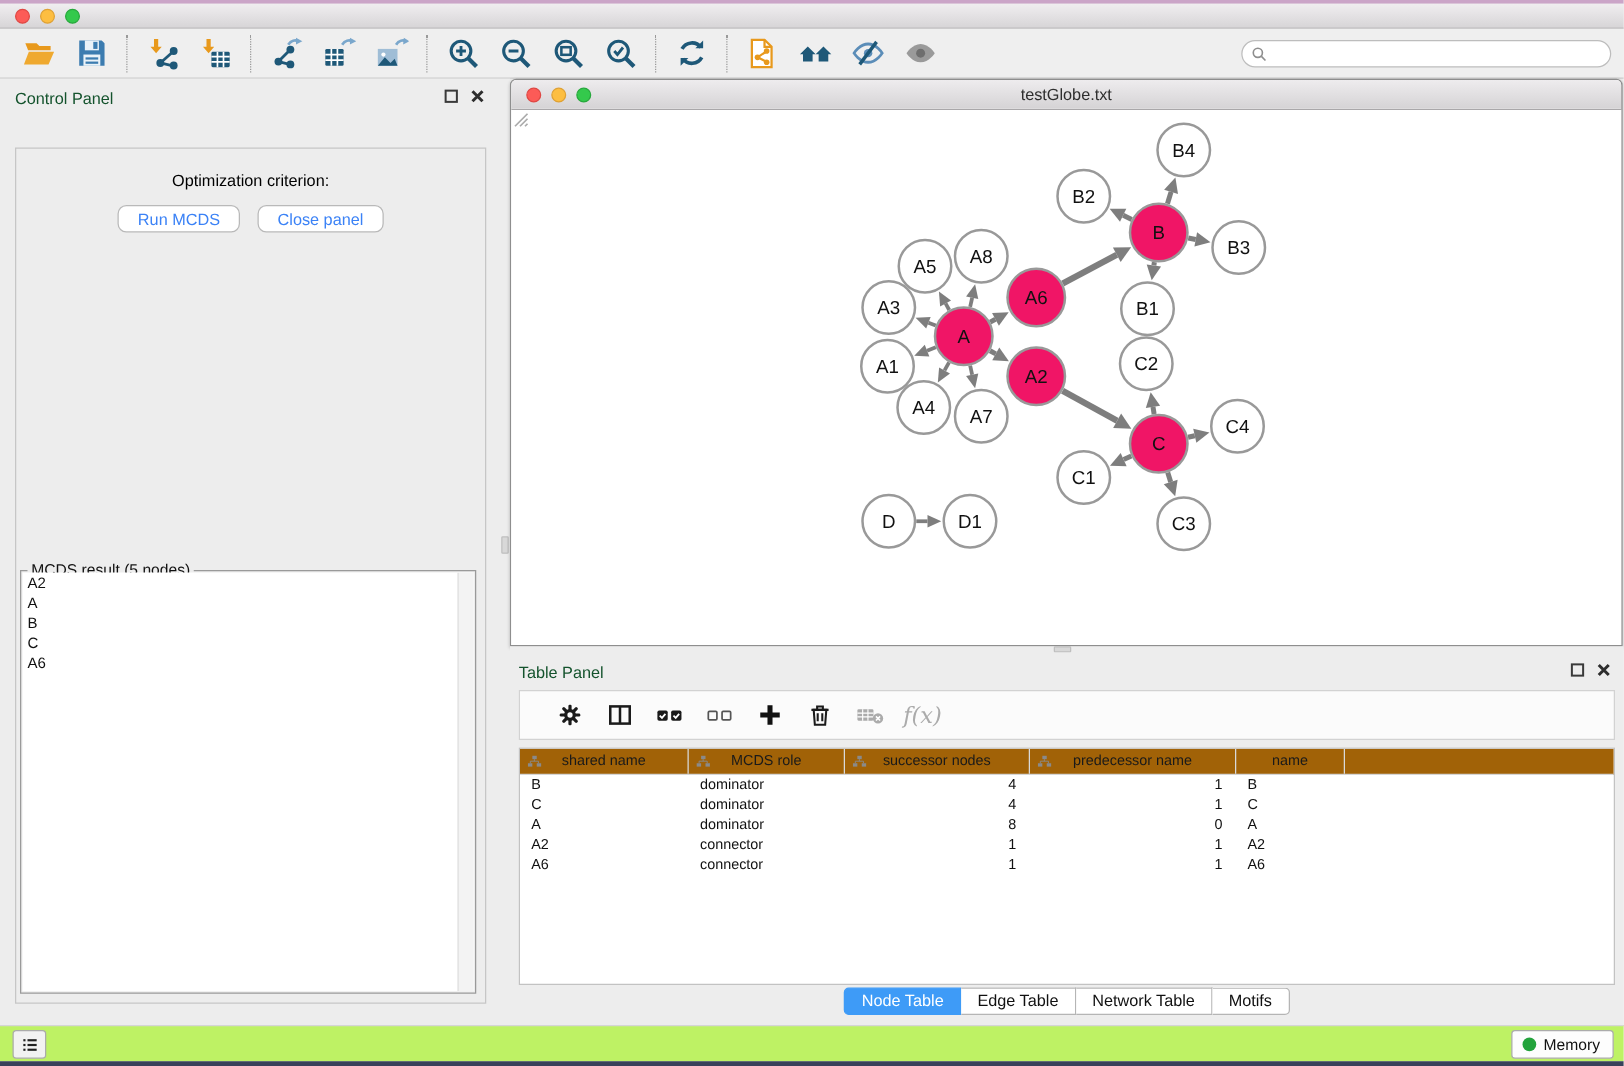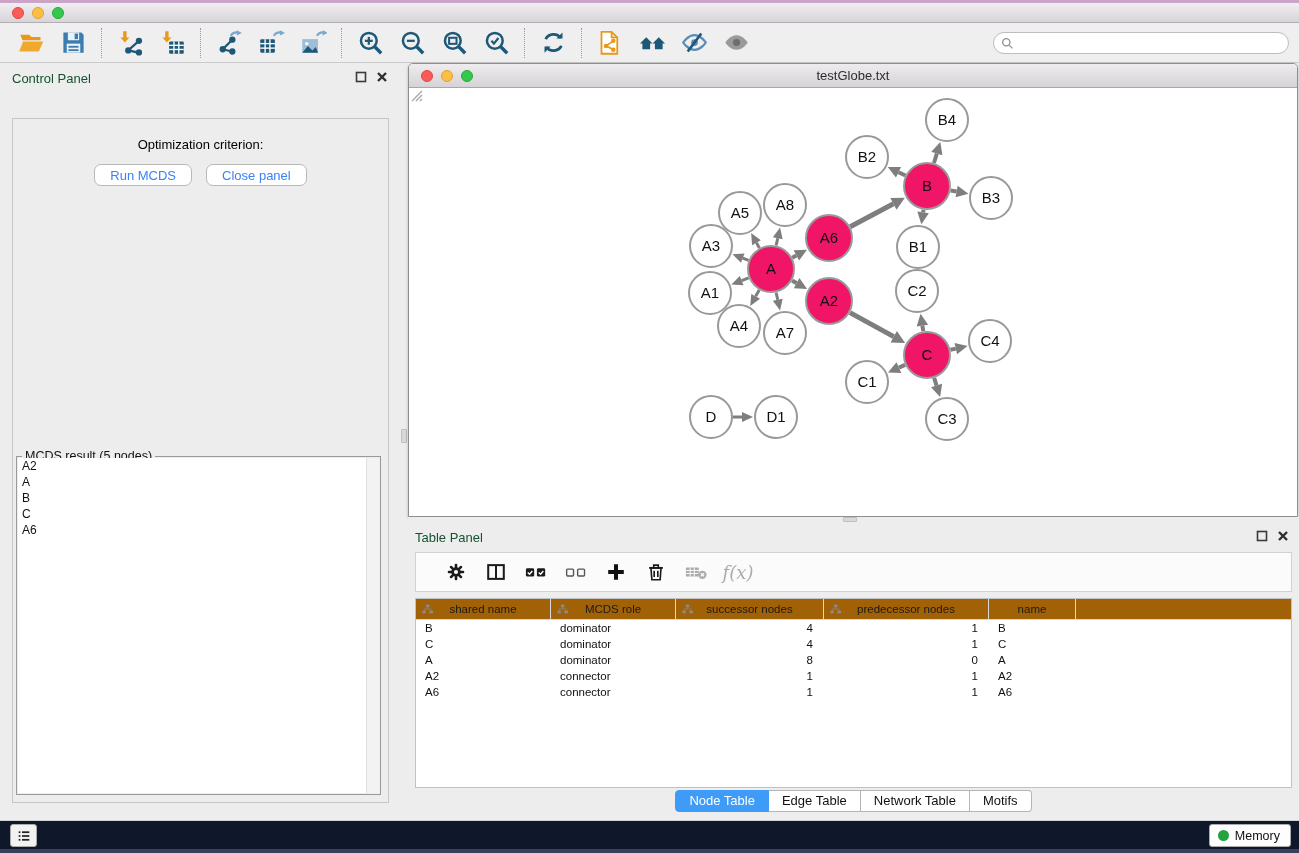--- a/index.html
+++ b/index.html
@@ -97,21 +97,21 @@
     font-size:11.5px; color:#1a1a1a; flex:none; }
   .dt-hcell .tree-ic { position:absolute; left:5px; top:4px; width:13px; height:13px; }
   .dt-row { display:flex; height:16px; align-items:center; cursor:default; }
   .dt-cell { flex:none; font-size:11.5px; color:#111; white-space:nowrap; overflow:hidden; }
   .dt-cell.left { padding-left:9px; text-align:left; }
   .dt-cell.right { padding-right:11px; text-align:right; }
 
   .tp-tabs { position:absolute; left:0; right:0; top:268px; display:flex; justify-content:center; }
 
   
-  .statusbar { position:absolute; left:0; top:820px; width:100%; height:29px; background:#0f172a; border-top:1px solid #D5D5D5; }
+  .statusbar { position:absolute; left:0; top:820px; width:100%; height:29px; background:#bef264; border-top:1px solid #D5D5D5; }
   .list-btn { position:absolute; left:10px; top:3px; width:27px; height:23px; background:#F2F2F2;
     border:1px solid #ABABAB; border-radius:3px; display:flex; align-items:center; justify-content:center; cursor:pointer; }
   .list-btn svg { width:16px; height:16px; }
   .memory-btn { position:absolute; right:8px; top:3px; height:23px; padding:0 10px 0 8px; background:#FDFDFD;
     border:1px solid #ABABAB; border-radius:3px; display:flex; align-items:center; gap:6px; font-size:12.5px; color:#111; cursor:pointer; }
   .mem-dot { width:11px; height:11px; border-radius:50%; background:#23A33C; }
   .bottom-strip { position:absolute; left:0; bottom:0; width:100%; height:4px; background:#39415A; }
 </style>
 </head>
 <body>
@@ -596,21 +596,21 @@
             <svg class="tree-ic" viewBox="0 0 24 24">
               <g fill="#8A8A8A">
                 <rect x="9" y="3" width="6.5" height="5"></rect>
                 <rect x="2.5" y="14" width="6.5" height="5"></rect>
                 <rect x="15.5" y="14" width="6.5" height="5"></rect>
               </g>
               <g stroke="#8A8A8A" stroke-width="1.4" fill="none">
                 <path d="M12 8v3M6 14v-3h12v3"></path>
               </g>
             </svg>
-            <span>predecessor nodes</span>
+            <span>predecessor name</span>
           </div>
           <div class="dt-hcell" style="width: 87px;">
             <span>name</span>
           </div>
         </div>
       <div id="table-body">
           <div class="dt-row">
             <div class="dt-cell left" style="width: 135px;">B</div>
             <div class="dt-cell left" style="width: 125px;">dominator</div>
             <div class="dt-cell right" style="width: 148px;">4</div>

